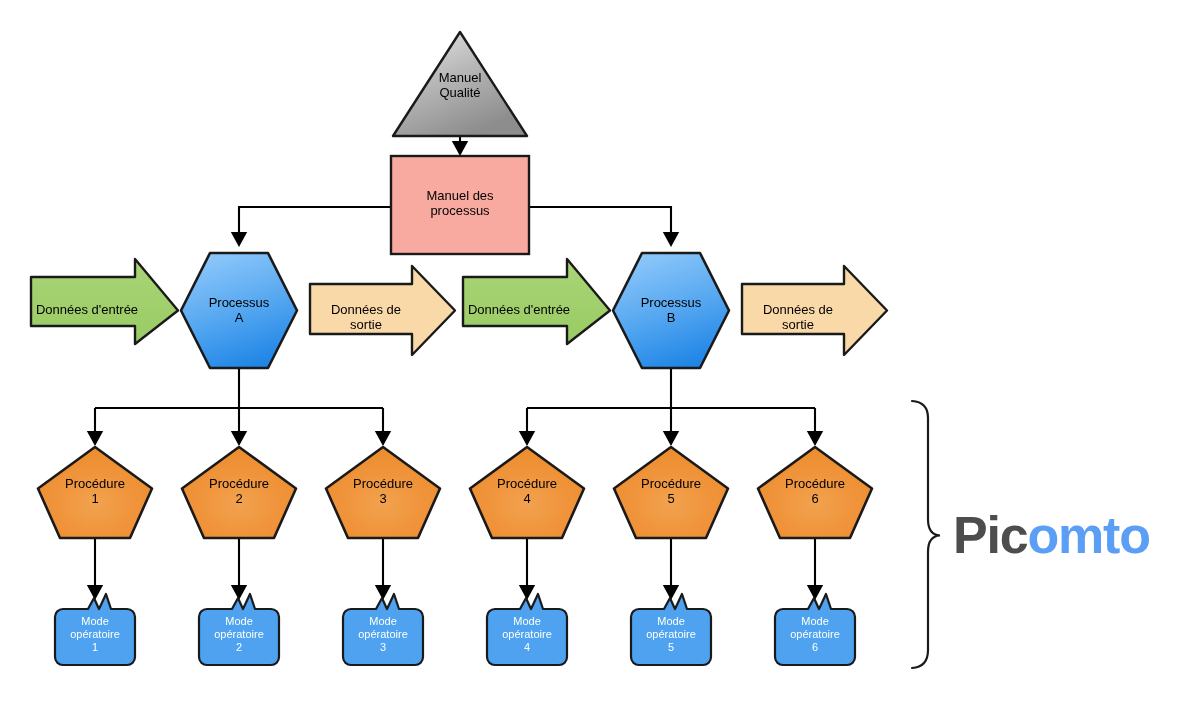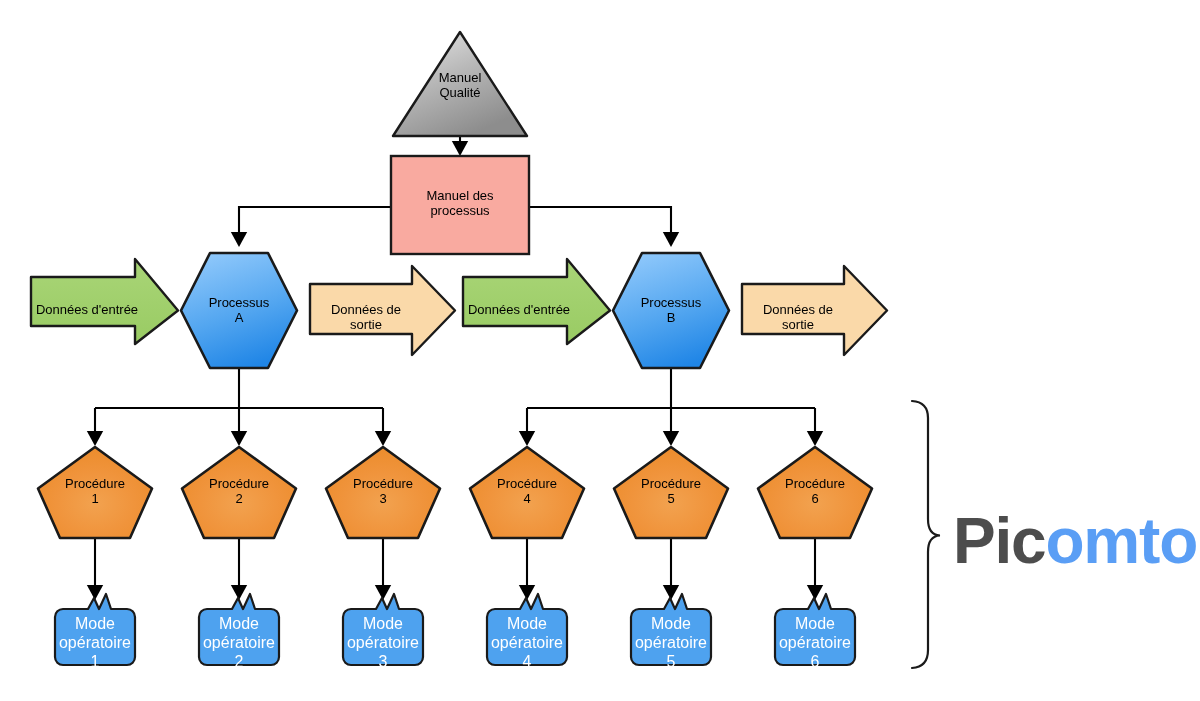--- a/index.html
+++ b/index.html
@@ -29,26 +29,26 @@
   .lbl {
     position: absolute;
     text-align: center;
     line-height: 1.18;
     pointer-events: none;
     white-space: pre-line;
   }
   .lbl-dark { color: #000000; }
   .lbl-white { color: #ffffff; }
   .f13 { font-size: 13px; }
-  .f11 { font-size: 16px; }
+  .f11 { font-size: 11px; }
 
   .logo {
     position: absolute;
     font-weight: bold;
-    font-size: 64px;
+    font-size: 52px;
     letter-spacing: -1.2px;
     line-height: 1;
   }
   .logo .p1 { color: #4d4d4d; }
   .logo .p2 { color: #5a9ef5; }
 </style>
 </head>
 <body>
 
 <div id="diagram-root">

